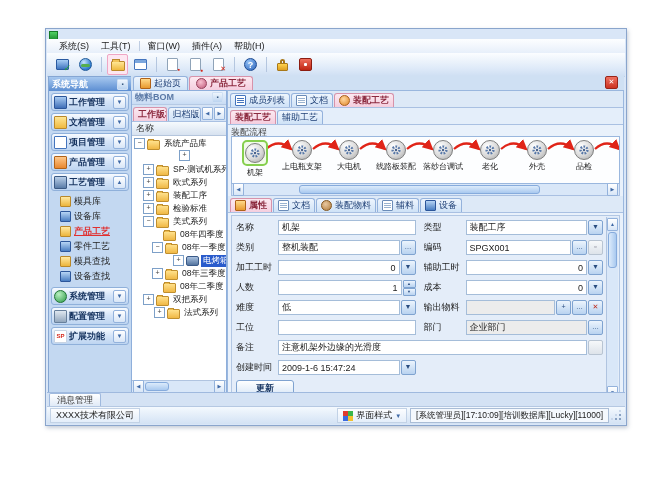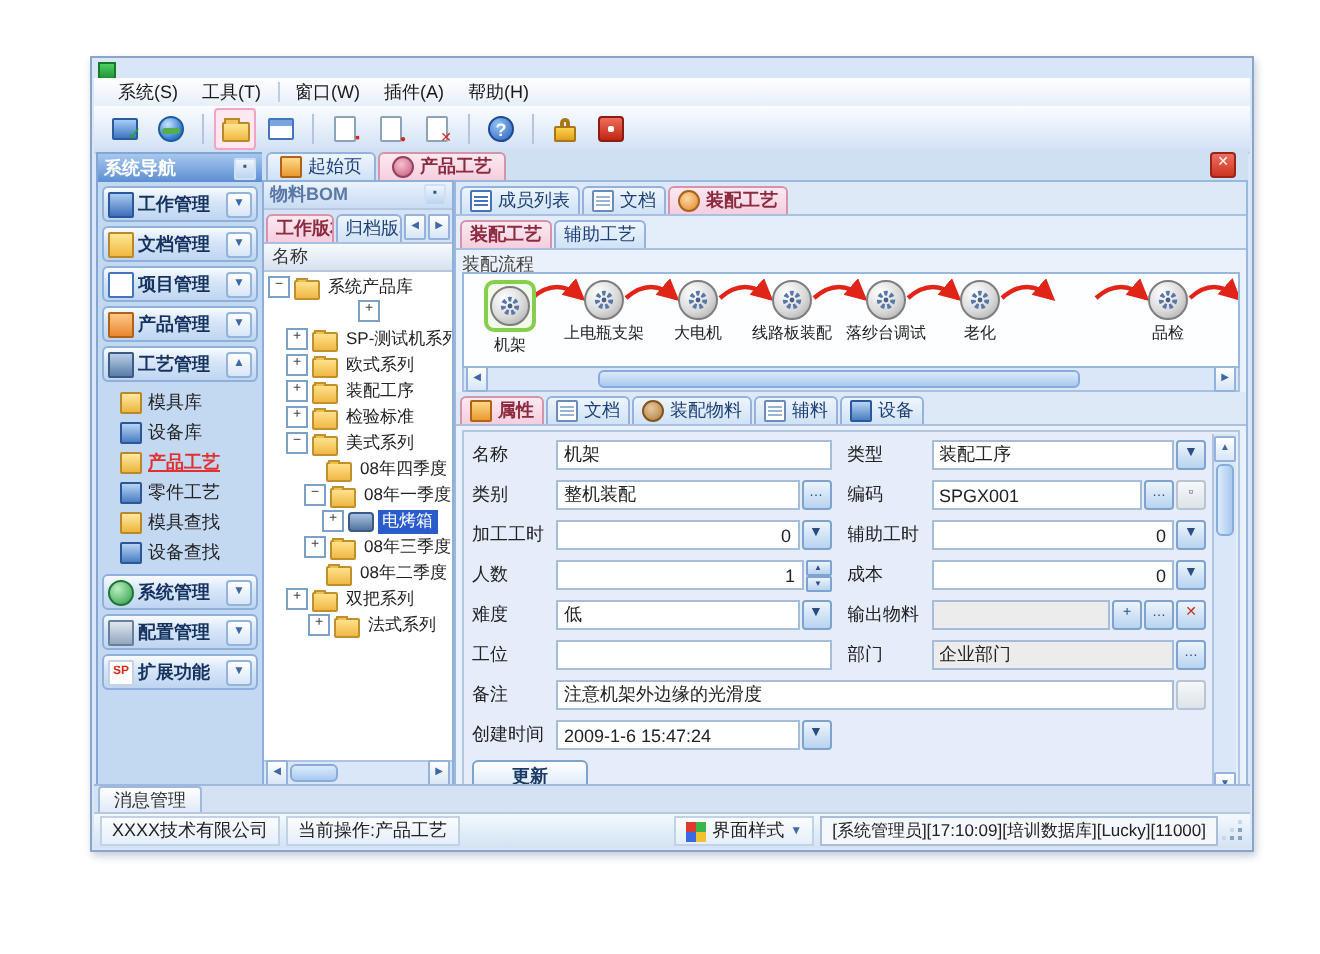--- a/index.html
+++ b/index.html
@@ -342,21 +342,21 @@
           <div class="trow" style="padding-left: 20px;">
             <span class="exp-spacer"></span>
             <span class="tfolder"></span>
             <span class="tlabel">08年四季度</span>
           </div>
           <div class="trow" style="padding-left: 20px;">
             <span class="expander">−</span>
             <span class="tfolder"></span>
             <span class="tlabel">08年一季度</span>
           </div>
-          <div class="trow selected" style="padding-left: 29px;">
+          <div class="trow selected" style="padding-left: 29px; margin-left: 12px;">
             <span class="expander">+</span>
             <span class="tmachine"></span>
             <span class="tlabel">电烤箱</span>
           </div>
           <div class="trow" style="padding-left: 20px;">
             <span class="expander">+</span>
             <span class="tfolder"></span>
             <span class="tlabel">08年三季度</span>
           </div>
           <div class="trow" style="padding-left: 20px;">
@@ -473,20 +473,29 @@
             </div>
             <div class="fnode" style="left: 235px;">
               <span class="circ">
                 <svg width="10" height="10">
                   <circle cx="5" cy="5" r="3.4" fill="none" stroke="#5878a8" stroke-width="2.4" stroke-dasharray="1.7 1.3"></circle>
                   <circle cx="5" cy="5" r="1.2" fill="#46618c"></circle>
                 </svg>
               </span>
               <span class="nlabel">老化</span>
             </div>
+            <div class="fnode" style="left: 282px;">
+              <span class="circ">
+                <svg width="10" height="10">
+                  <circle cx="5" cy="5" r="3.4" fill="none" stroke="#5878a8" stroke-width="2.4" stroke-dasharray="1.7 1.3"></circle>
+                  <circle cx="5" cy="5" r="1.2" fill="#46618c"></circle>
+                </svg>
+              </span>
+              <span class="nlabel">外壳</span>
+            </div>
             <div class="fnode" style="left: 329px;">
               <span class="circ">
                 <svg width="10" height="10">
                   <circle cx="5" cy="5" r="3.4" fill="none" stroke="#5878a8" stroke-width="2.4" stroke-dasharray="1.7 1.3"></circle>
                   <circle cx="5" cy="5" r="1.2" fill="#46618c"></circle>
                 </svg>
               </span>
               <span class="nlabel">品检</span>
             </div>
           </div>
@@ -636,21 +645,20 @@
         </div>
       </div>
     </div>
 
     <div class="msgbar">
       <span class="msgtab">消息管理</span>
     </div>
 
     <div class="statusbar">
       <span class="scell">XXXX技术有限公司</span>
-      <span class="scell">当前操作:产品工艺</span>
       <span class="sspacer"></span>
       <span class="scell">
         <span class="style-grid">
             <i></i>
             <i></i>
             <i></i>
             <i></i>
           </span>
         <span>界面样式</span>
         <span class="drop-arrow">▼</span>

